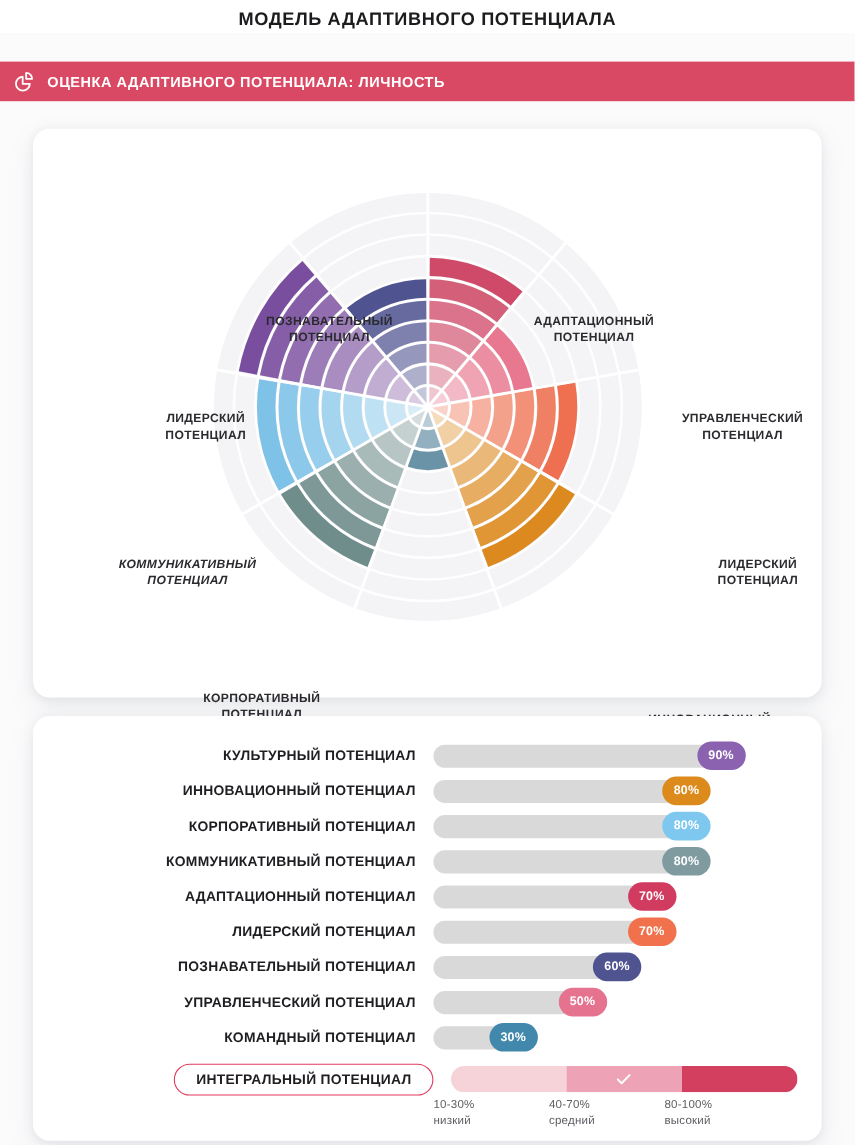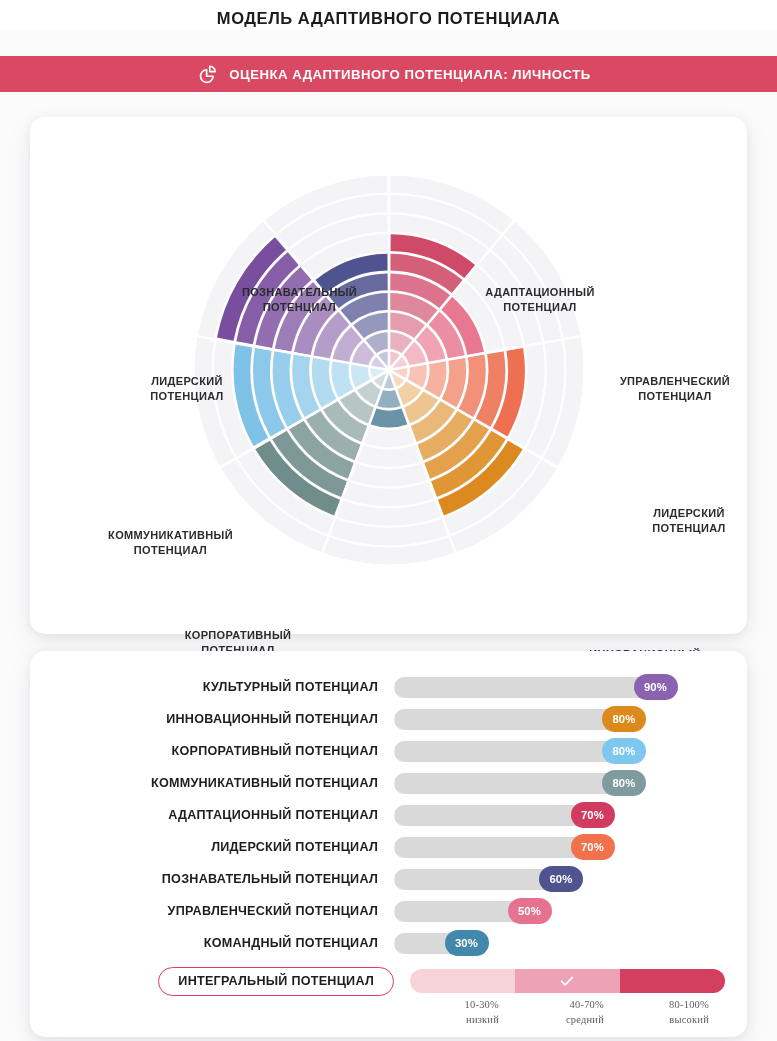--- a/index.html
+++ b/index.html
@@ -24,21 +24,20 @@
   }
 
   
   .header-bar{
     position:absolute;top:56px;left:0;
     width:777px;height:36px;
     background:#d94963;
     display:flex;align-items:center;
     box-sizing:border-box;
     padding-left:11px;
-    justify-content:center;
   }
   .header-bar .hb-icon{
     width:21px;height:21px;flex:0 0 21px;
     position:relative;margin-right:11px;
   }
   .header-bar .hb-icon svg{display:block;}
   .header-title{
     color:#ffffff;font-size:13.2px;font-weight:bold;
     letter-spacing:.5px;white-space:nowrap;
   }
@@ -106,23 +105,23 @@
     border-radius:12px;overflow:hidden;display:flex;
   }
   .seg{height:24px;display:flex;align-items:center;justify-content:center;}
   .seg1{width:33.33%;background:#f6d3d9;}
   .seg2{width:33.33%;background:#eda2b5;}
   .seg3{width:33.34%;background:#d33f5f;}
   .check-mark{width:16px;height:16px;}
 
   .scale-ticks{position:absolute;left:364px;top:0;width:315px;height:46px;}
   .tick{
-    position:absolute;text-align:right;width:105px;
+    position:absolute;text-align:left;width:105px;
     font-size:10.5px;color:#5d5d63;line-height:15px;
-    letter-spacing:.2px;white-space:pre-line;font-family:Liberation Serif, serif;
+    letter-spacing:.2px;white-space:pre-line;
   }
   .tick1{left:0;}
   .tick2{left:105px;}
   .tick3{left:210px;}
   .ghost-top{
     position:absolute;left:0;top:0;width:777px;height:7px;
     overflow:hidden;font-size:8px;color:#e9e3d8;white-space:nowrap;
     padding-left:66px;box-sizing:border-box;
   }
 </style>
@@ -239,21 +238,21 @@
           <div class="axis-label" style="left: 560px; top: 257px; width: 170px;">УПРАВЛЕНЧЕСКИЙ
 ПОТЕНЦИАЛ</div>
           <div class="axis-label" style="left: 594px; top: 389px; width: 130px;">ЛИДЕРСКИЙ
 ПОТЕНЦИАЛ</div>
           <div class="axis-label" style="left: 530px; top: 493px; width: 170px; margin-top: 37px;">ИННОВАЦИОННЫЙ
 ПОТЕНЦИАЛ</div>
           <div class="axis-label" style="left: 323px; top: 558px; width: 150px;">КОМАНДНЫЙ
 ПОТЕНЦИАЛ</div>
           <div class="axis-label" style="left: 123px; top: 511px; width: 170px;">КОРПОРАТИВНЫЙ
 ПОТЕНЦИАЛ</div>
-          <div class="axis-label" style="left: 48px; top: 411px; width: 185px;">КОММУНИКАТИВНЫЙ
+          <div class="axis-label" style="left: 48px; top: 389px; width: 185px; font-style: italic;">КОММУНИКАТИВНЫЙ
 ПОТЕНЦИАЛ</div>
           <div class="axis-label" style="left: 82px; top: 257px; width: 150px;">ЛИДЕРСКИЙ
 ПОТЕНЦИАЛ</div>
           <div class="axis-label" style="left: 182px; top: 168px; width: 175px;">ПОЗНАВАТЕЛЬНЫЙ
 ПОТЕНЦИАЛ</div>
         </div>
     </div>
   </div>
 
   <div class="card" id="bars-card">

